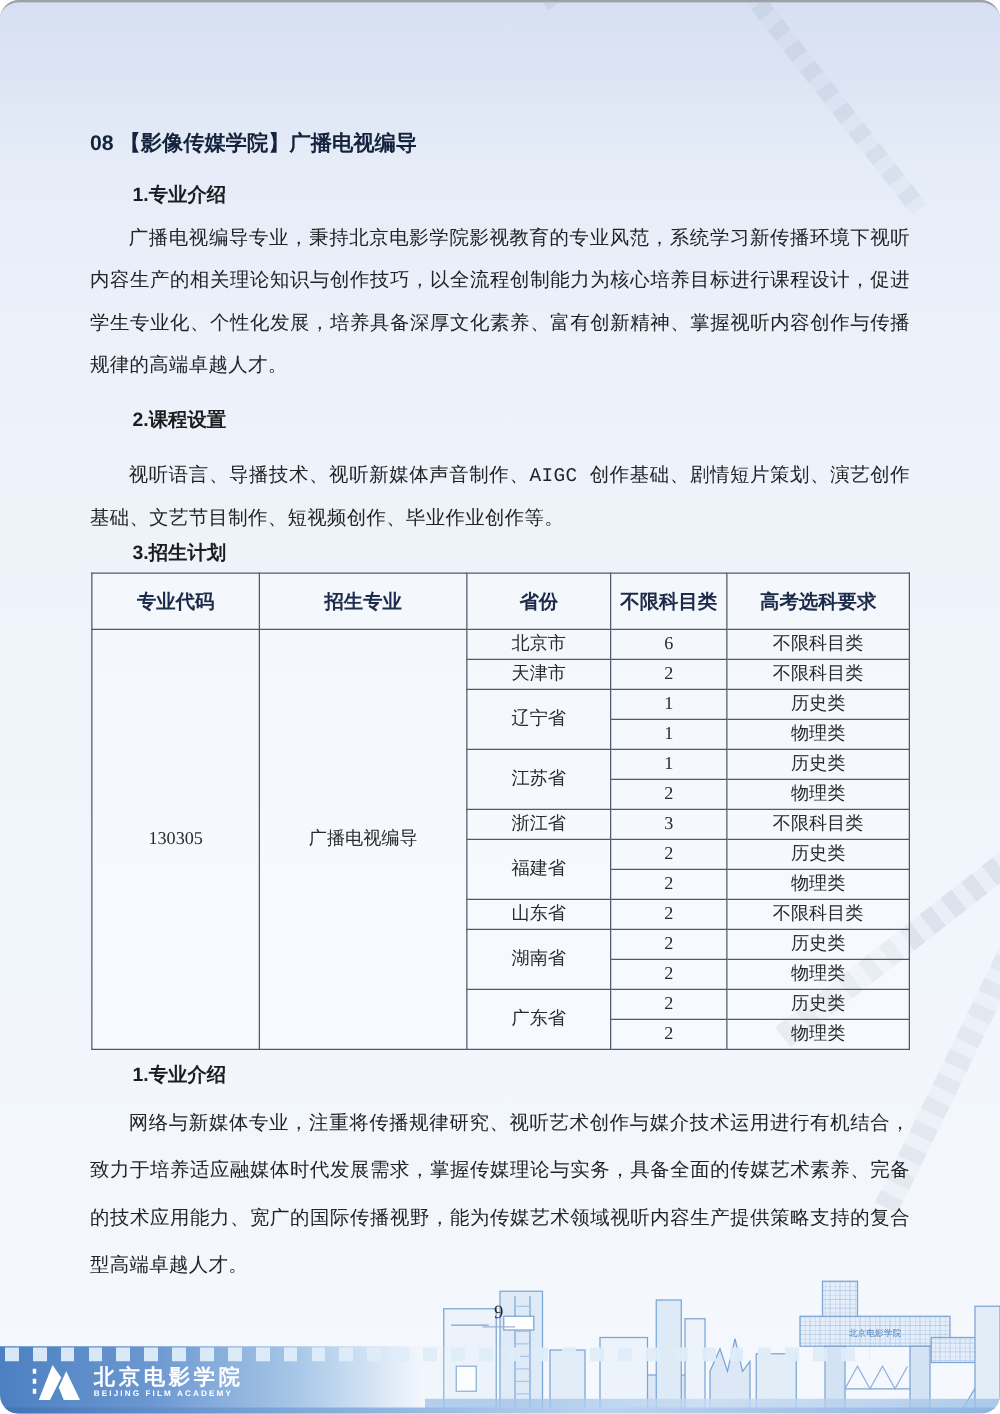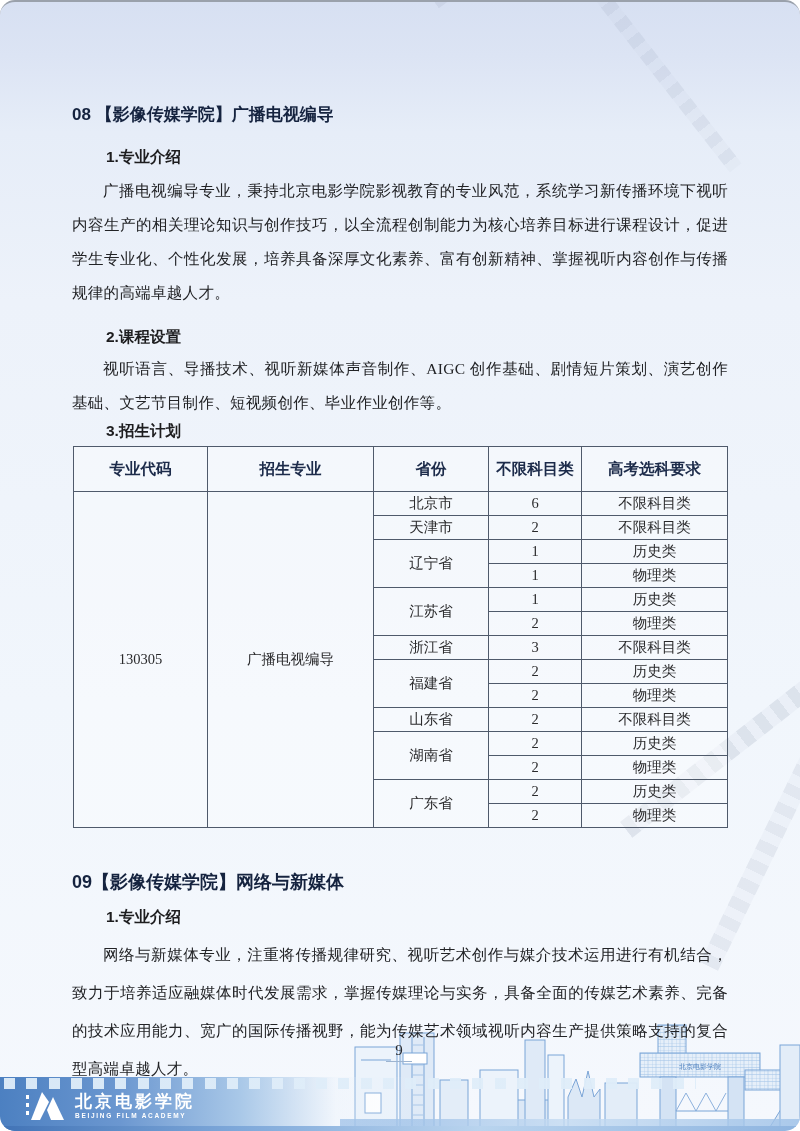--- a/index.html
+++ b/index.html
@@ -23,23 +23,23 @@
   .content{position:relative;z-index:5;padding:100px 72px 0 72px;}
   .sec-title{font-family:"Liberation Sans","DejaVu Sans",sans-serif;font-weight:bold;color:#15233f;margin:0;}
   .sec-title.t08{font-size:17px;line-height:26px;}
   .sec-title.t09{font-size:18px;line-height:28px;margin-top:40px;}
   .sub-heading{font-family:"Liberation Sans","DejaVu Sans",sans-serif;font-weight:bold;color:#1d1d1f;
     font-size:15.5px;line-height:22px;margin:0;padding-left:34px;}
   .sub-heading.h1a{margin-top:18px;}
   .sub-heading.h2a{margin-top:16px;}
   .sub-heading.h3a{margin-top:0px;}
   .sub-heading.h09{margin-top:10px;}
-  .para{margin:0;color:#222326;font-size:15.5px;text-align:justify;text-indent:2em;letter-spacing:.3px;}
+  .para{margin:0;color:#222326;font-size:15.5px;text-align:justify;text-indent:2em;letter-spacing:.3px;font-family:Liberation Mono, monospace;}
   .para.p1{margin-top:6px;line-height:34px;}
-  .para.p2{margin-top:4px;line-height:34px;}
+  .para.p2{margin-top:16px;line-height:34px;}
   .para.p3{margin-top:8px;line-height:38px;}
 
   table.plan{border-collapse:collapse;table-layout:fixed;width:654px;margin:4px 0 0 1px;
     border:1.5px solid #465263;background:rgba(255,255,255,.35);padding-left:47px;}
   table.plan col.c1{width:134px;} table.plan col.c2{width:166px;}
   table.plan col.c3{width:115px;} table.plan col.c4{width:93px;} table.plan col.c5{width:146px;}
   table.plan th{border:1px solid #4f5a6b;height:42px;font-size:15.5px;font-weight:bold;color:#1c2b4a;
     text-align:center;vertical-align:middle;font-family:"Liberation Serif","DejaVu Serif",serif;}
   table.plan td{border:1px solid #4f5a6b;height:23px;font-size:14.5px;color:#2a2a2c;
     text-align:center;vertical-align:middle;padding:0;line-height:1.1;}
@@ -160,21 +160,20 @@
             <td>2</td>
             <td>历史类</td>
           </tr>
           <tr>
             <td>2</td>
             <td>物理类</td>
           </tr>
         </tbody>
     </table>
 
-    <h1 class="sec-title t09">09【影像传媒学院】网络与新媒体</h1>
     <h2 class="sub-heading h09">1.专业介绍</h2>
     <p class="para p3">网络与新媒体专业，注重将传播规律研究、视听艺术创作与媒介技术运用进行有机结合，致力于培养适应融媒体时代发展需求，掌握传媒理论与实务，具备全面的传媒艺术素养、完备的技术应用能力、宽广的国际传播视野，能为传媒艺术领域视听内容生产提供策略支持的复合型高端卓越人才。</p>
   </div>
 
   <div class="page-number">9</div>
 
   <svg class="skyline" width="460" height="112" viewBox="0 0 460 112">
     <defs>
       <linearGradient id="base" x1="0" y1="0" x2="1" y2="0">
         <stop offset="0" stop-color="#8fb7e4"></stop>

